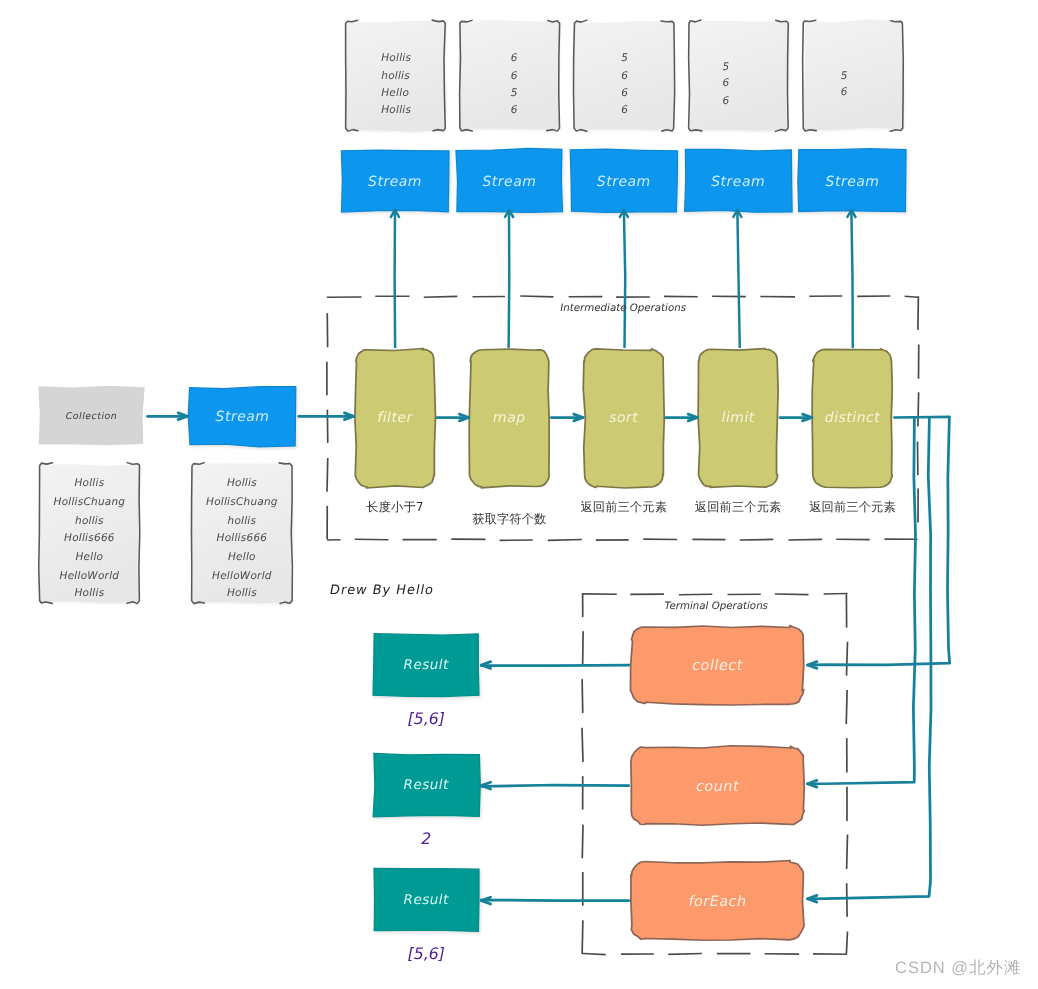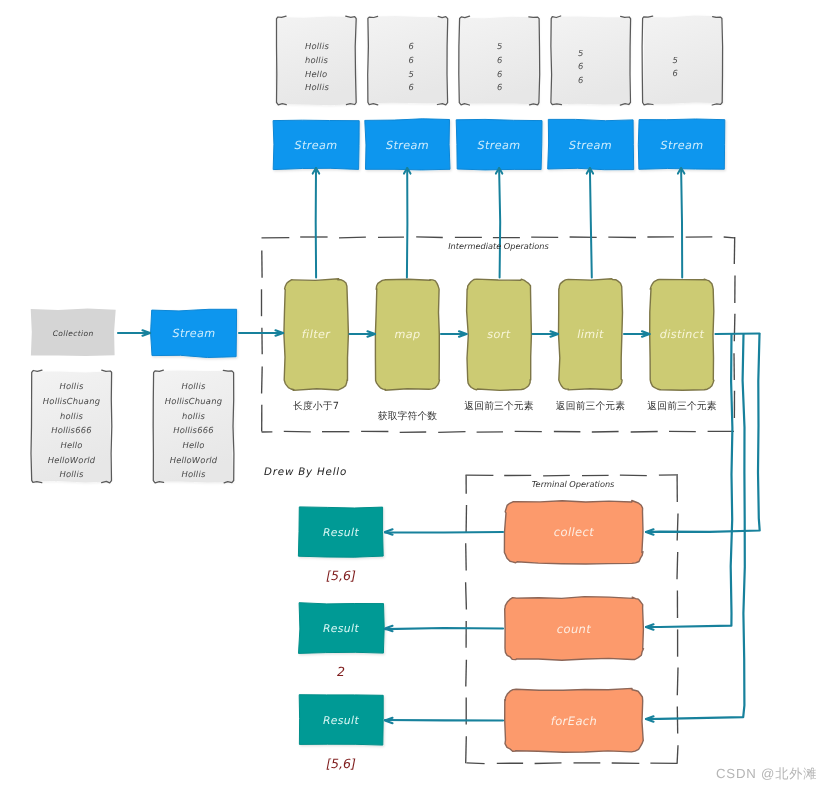--- a/index.html
+++ b/index.html
@@ -9,21 +9,21 @@
 .tx{position:absolute;white-space:nowrap;font-family:"DejaVu Sans",sans-serif;}
 .hand{font-family:"DejaVu Sans",sans-serif;font-style:italic;font-weight:400;letter-spacing:0.4px;}
 .opname{color:#f8f5d8;font-size:11.2px;}
 .boxname{color:#ccecfd;font-size:11.2px;}
 .resname{color:#d9f7f4;font-size:10.8px;}
 .termname{color:#fdeee3;font-size:11.5px;}
 .listtx{color:#4a4a4a;font-size:8.4px;font-style:italic;font-weight:400;font-family:"DejaVu Sans",sans-serif;letter-spacing:0.2px;}
 .cnote{color:#333;font-size:9.8px;font-family:"DejaVu Sans",sans-serif;letter-spacing:0.1px;}
 .grouplbl{color:#333;font-size:8.2px;font-style:italic;font-weight:400;font-family:"DejaVu Sans",sans-serif;}
 .drewby{color:#222;font-size:10.3px;font-style:italic;font-weight:400;letter-spacing:0.8px;font-family:"DejaVu Sans",sans-serif;}
-.resval{color:#7f1d1d;font-size:12.6px;font-style:italic;font-weight:400;font-family:"DejaVu Sans",sans-serif;}
+.resval{color:#4c1d95;font-size:12.6px;font-style:italic;font-weight:400;font-family:"DejaVu Sans",sans-serif;}
 .wm{color:#b5b5b5;font-size:13.2px;font-family:Liberation Sans, sans-serif;letter-spacing:0.8px;}
 
 </style></head><body>
 
 <div id="stage">
 <svg id="canvas" viewBox="0 0 830 791">
 <defs>
 <filter id="sh" x="-30%" y="-30%" width="170%" height="170%">
 <feDropShadow dx="1.0" dy="1.3" stdDeviation="1.3" flood-color="#000" flood-opacity="0.13"></feDropShadow>
 </filter>

